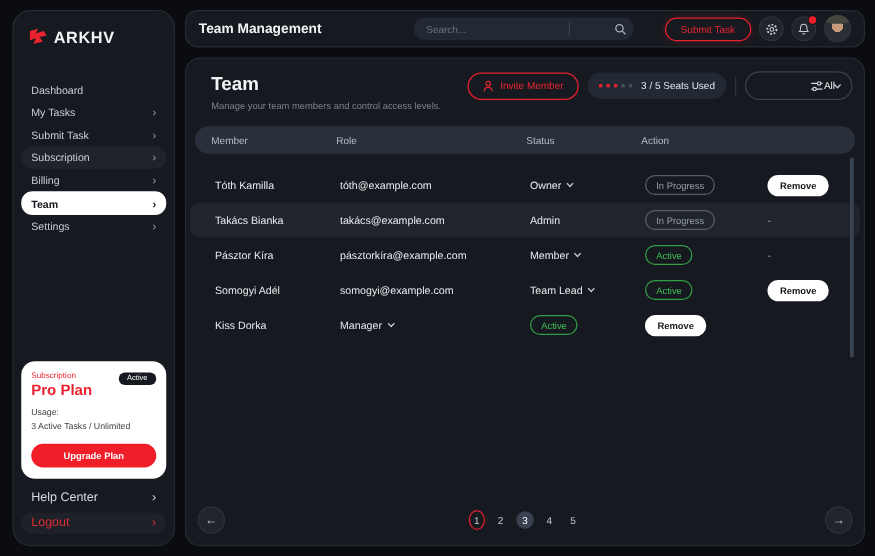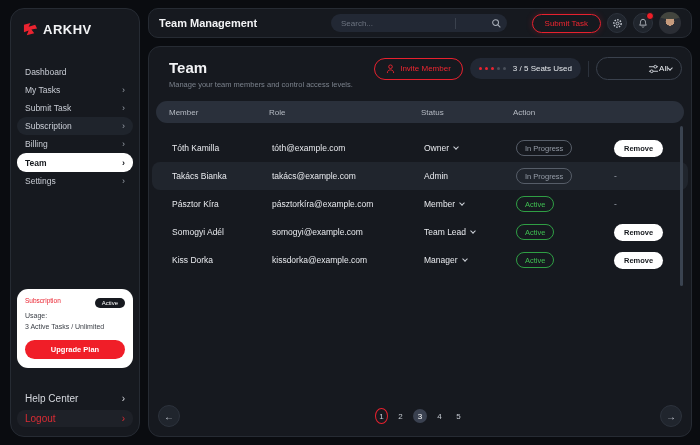--- a/index.html
+++ b/index.html
@@ -118,20 +118,21 @@
       </div>
         <div class="nav-item">
         <span class="nav-label">Settings</span>
         <span class="chev-r">›</span>
       </div>
       </nav>
 
     <div class="sub-card">
       <div class="sub-eyebrow">Subscription</div>
       <div class="sub-badge">Active</div>
+      <div class="sub-plan">Pro Plan</div>
       <div class="sub-usage">
         <div>Usage:</div>
         <div>3 Active Tasks / Unlimited</div>
       </div>
       <button class="sub-btn">Upgrade Plan</button>
     </div>
 
     <div class="side-foot">
       <div class="foot-item">
         <span>Help Center</span>
@@ -260,21 +261,20 @@
           <span class="role-label">Team Lead</span>
           <span class="chev-d"></span>
         </span>
         <span class="cell-status">
           <span class="badge st-active">Active</span>
         </span>
         <span class="cell-action"><button class="remove-btn">Remove</button></span>
       </div>
         <div class="trow">
         <span class="cell-member">Kiss Dorka</span>
-        <span class="cell-email">kissdorka@example.com</span>
         <span class="cell-role">
           <span class="role-label">Manager</span>
           <span class="chev-d"></span>
         </span>
         <span class="cell-status">
           <span class="badge st-active">Active</span>
         </span>
         <span class="cell-action"><button class="remove-btn">Remove</button></span>
       </div>
       </div>

